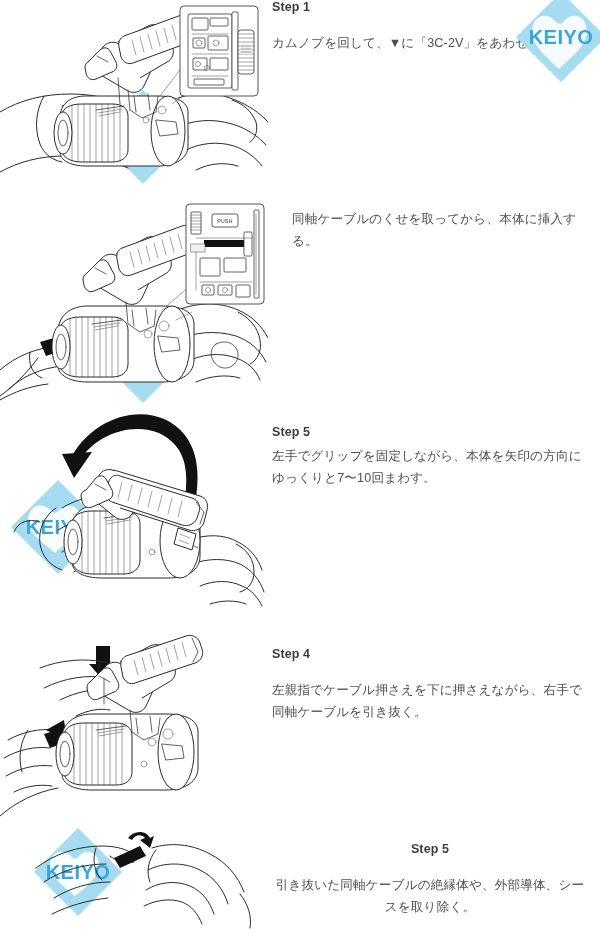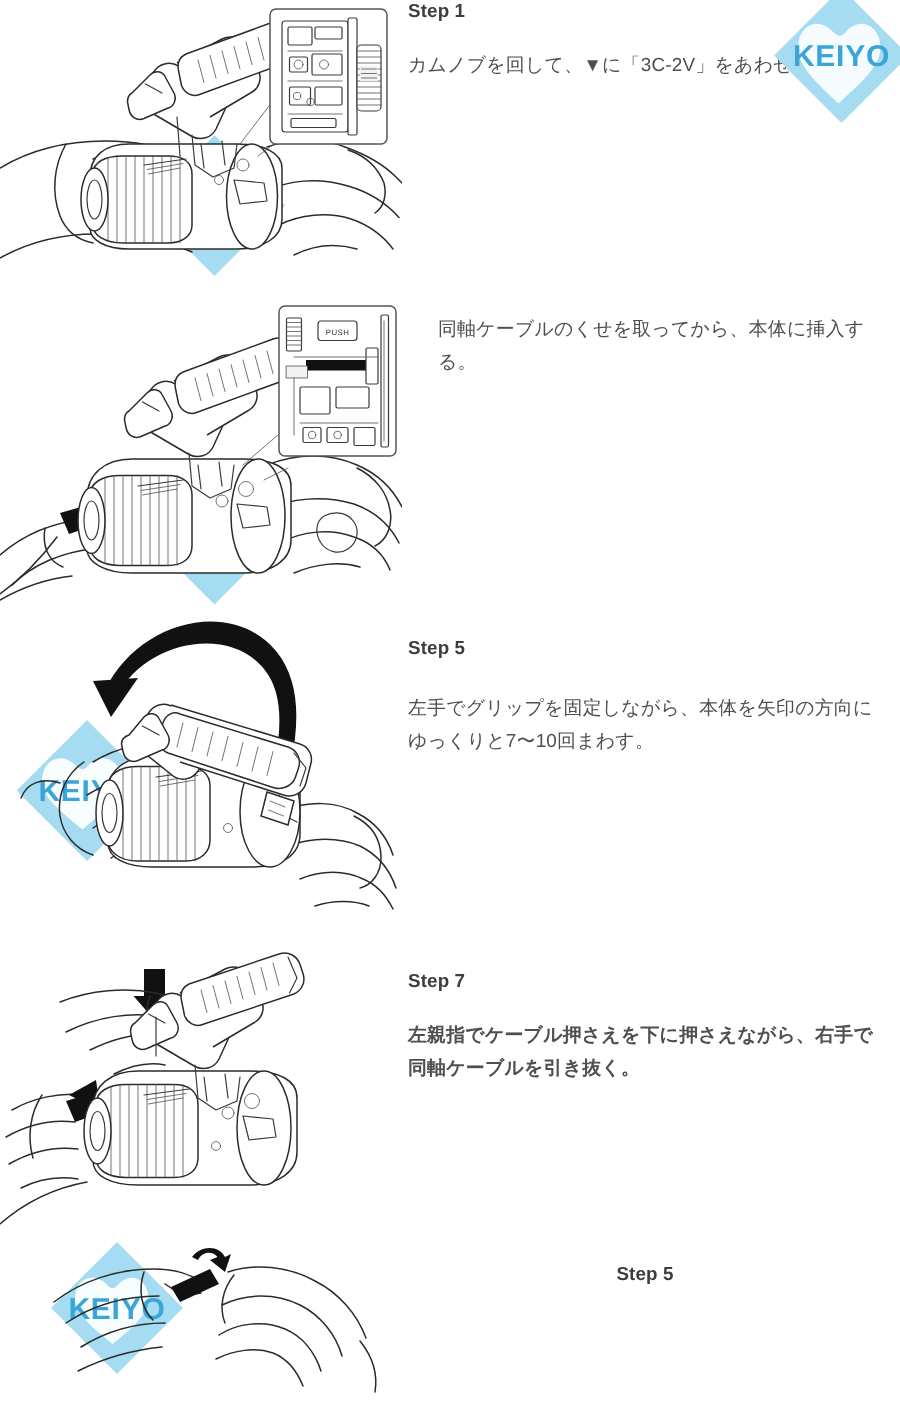--- a/index.html
+++ b/index.html
@@ -62,25 +62,25 @@
   #step-1 { top: 0; height: 190px; }
   #step-1 .step-text { top: 0px; }
   #step-1 .step-body { margin-top: 18px; }
 
   #step-2 { top: 190px; height: 220px; }
   #step-2 .step-text { top: 0px; }
   #step-2 .step-body { margin-top: 18px; margin-left: 20px; }
 
   #step-3 { top: 412px; height: 215px; }
   #step-3 .step-text { top: 13px; }
-  #step-3 .step-body { margin-top: 22px; }
+  #step-3 .step-body { margin-top: 6px; }
 
   #step-4 { top: 630px; height: 195px; }
   #step-4 .step-text { top: 17px; }
-  #step-4 .step-body { margin-top: 18px; font-weight: bold; }
+  #step-4 .step-body { margin-top: 18px; }
 
   #step-5 { top: 822px; height: 112px; }
   #step-5 .step-text { top: 20px; text-align: center; }
   #step-5 .step-body { margin-top: 18px; }
 
   svg { display: block; }
   .ink { fill: none; stroke: #2b2b2b; stroke-width: 1; stroke-linecap: round; stroke-linejoin: round; }
   .ink-thin { fill: none; stroke: #3a3a3a; stroke-width: .8; stroke-linecap: round; stroke-linejoin: round; }
   .ink-hair { fill: none; stroke: #555; stroke-width: .55; stroke-linecap: round; stroke-linejoin: round; }
   .solid { fill: #111; stroke: none; }
@@ -484,21 +484,21 @@
         <path class="ink-thin" d="M104,48 L104,74"></path>
         <path class="ink-thin" d="M130,80 L132,102 L144,110 L158,104 L160,88"></path>
         <path class="ink-thin" d="M136,88 L138,104"></path>
         <path class="ink-thin" d="M150,86 L152,102"></path>
         <circle class="ink-hair" cx="152" cy="112" r="4"></circle>
         <circle class="ink-hair" cx="168" cy="104" r="5"></circle>
         <path class="ink-thin" d="M162,114 L182,116 L184,128 L166,130 Z"></path>
       </svg>
     </div>
     <div class="step-text">
-      <div class="step-title">Step 7</div>
+      <div class="step-title">Step 4</div>
       <p class="step-body">左親指でケーブル押さえを下に押さえながら、右手で同軸ケーブルを引き抜く。</p>
     </div>
   </section>
 
   <section class="step" id="step-5">
     <div class="step-figure">
       <svg width="268" height="112" viewBox="0 0 268 112" role="img" aria-label="step 5 illustration">
         <g>
           <g transform="translate(78,50)">
             <polygon points="0,-44 44,0 0,44 -44,0" fill="#a6dcf2"></polygon>
@@ -521,20 +521,21 @@
         <path class="ink" d="M156,28 C148,38 146,50 150,60"></path>
         <path class="ink" d="M240,72 C248,82 252,94 250,106"></path>
 
         <path class="solid" d="M114,36 L140,24 L146,34 L120,46 Z"></path>
 
         <path class="solid" d="M128,16 C134,8 146,8 150,16 L154,14 L150,26 L140,18 L145,16 C142,12 135,12 132,18 Z"></path>
       </svg>
     </div>
     <div class="step-text">
       <div class="step-title">Step 5</div>
+      <p class="step-body">引き抜いた同軸ケーブルの絶縁体や、外部導体、シースを取り除く。</p>
     </div>
   </section>
 
   <div style="position:absolute;left:516px;top:-8px;width:90px;height:90px;pointer-events:none;">
     <svg width="90" height="90" viewBox="0 0 90 90">
       <polygon points="45,0 90,45 45,90 0,45" fill="#a6dcf2"></polygon>
       <path d="M16,40 C16,25 29,19 38,28 C43,33 45,33 49,28 C58,19 71,25 71,40 C71,54 52,68 43,77 C34,68 16,54 16,40 Z" fill="#ffffff" opacity=".9"></path>
       <text class="wm-text" x="45" y="52" text-anchor="middle" fill="#3aa6d8">KEIYO</text>
     </svg>
   </div>

